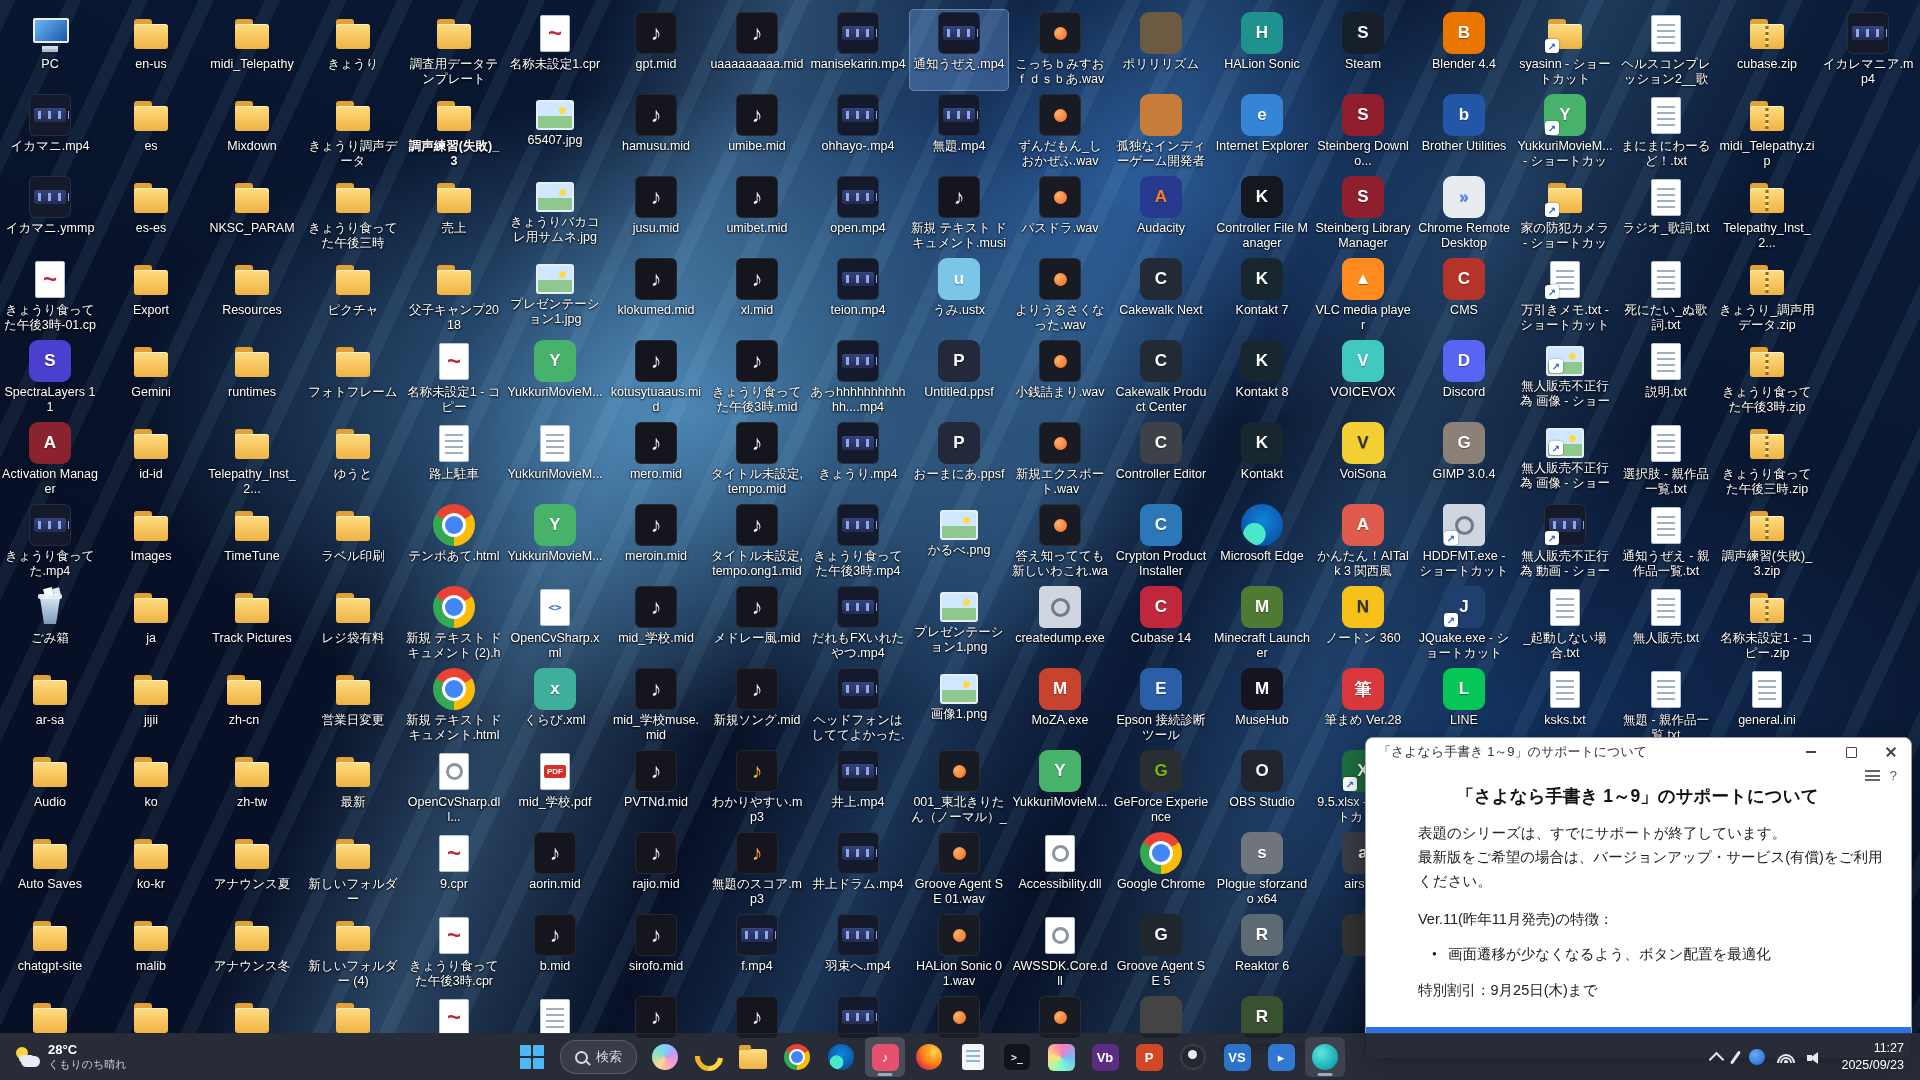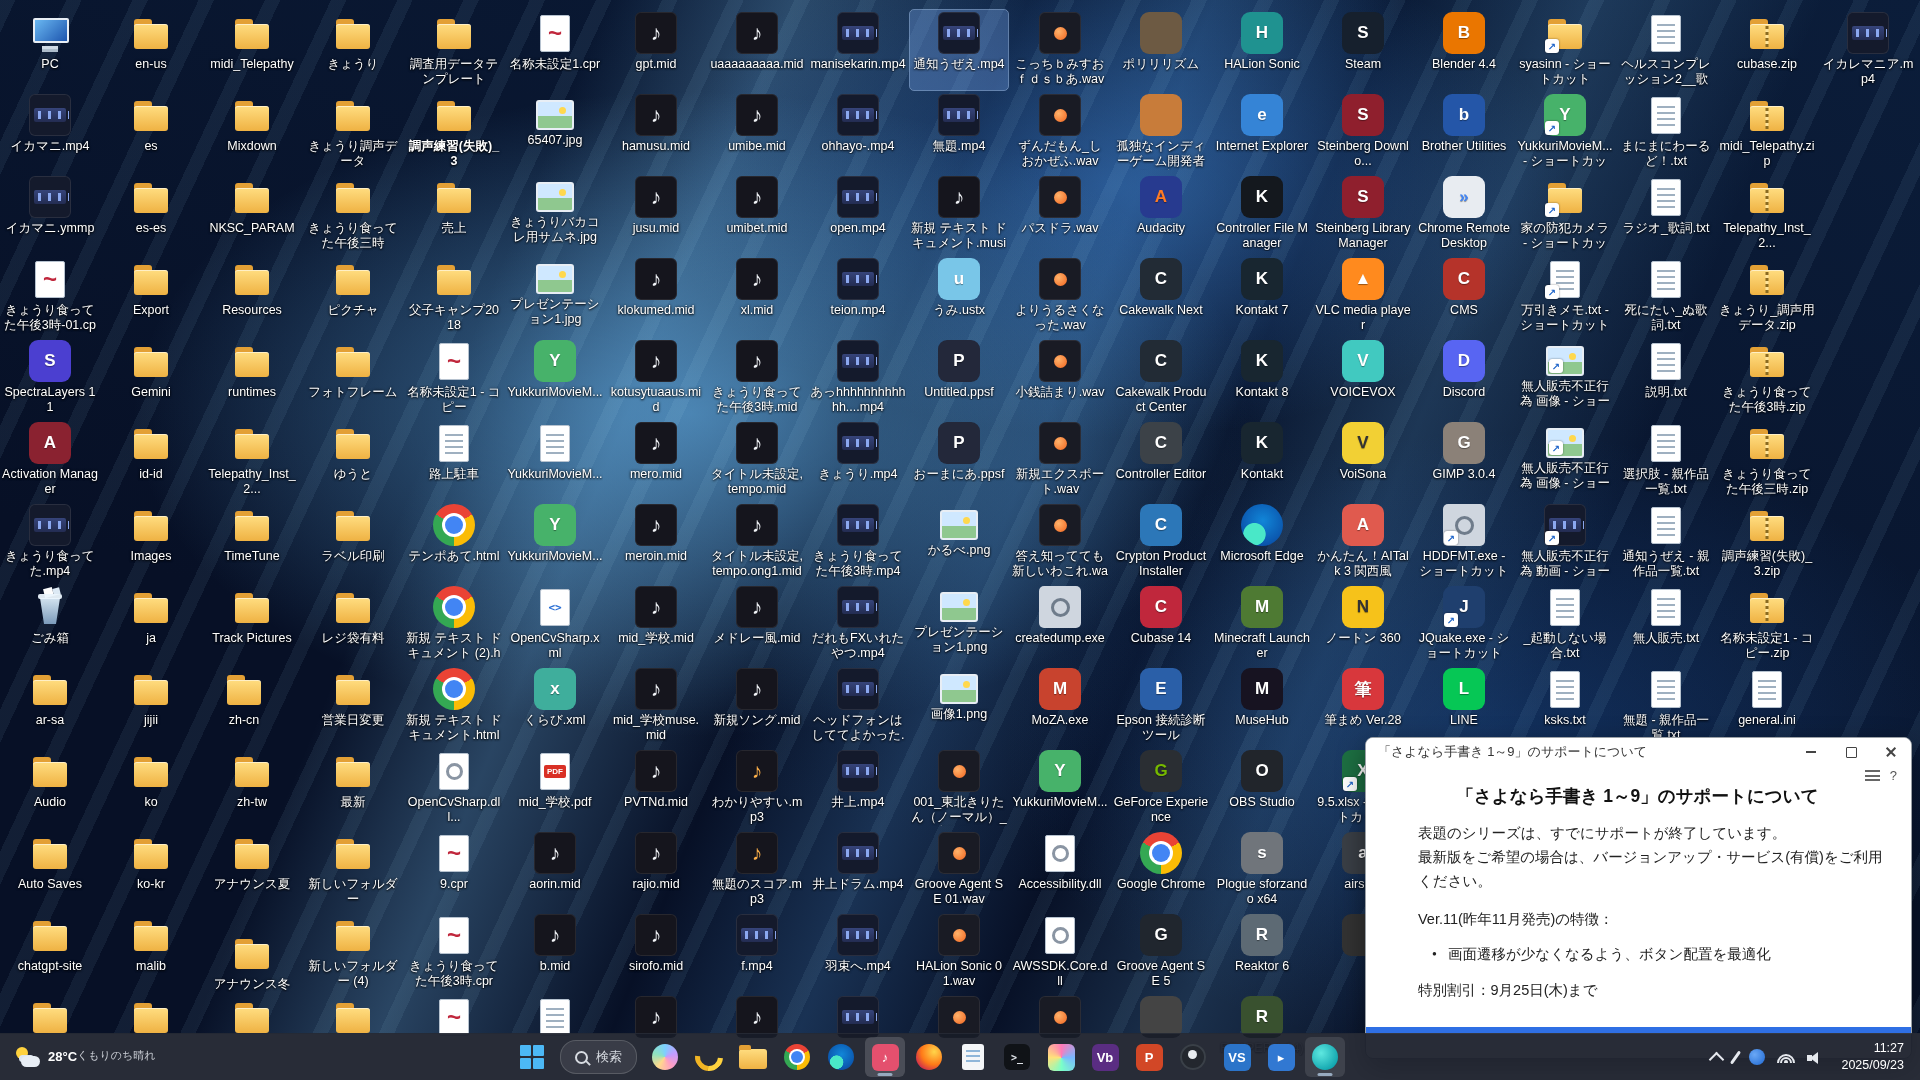--- a/index.html
+++ b/index.html
@@ -97,21 +97,21 @@
   .dblue{position:absolute;left:0;right:0;top:289px;height:6px;background:#2f6fe4;}
   
   #taskbar{position:fixed;left:0;right:0;bottom:0;height:46px;z-index:50;
     background:rgba(24,28,40,.93);border-top:1px solid rgba(255,255,255,.06);
     display:flex;align-items:center;color:#fff;}
   .weather{position:absolute;left:4px;top:3px;bottom:3px;display:flex;align-items:center;gap:8px;
     padding:0 10px;border-radius:5px;}
   .wicon{position:relative;width:26px;height:22px;display:inline-block;}
   .wicon .sun{position:absolute;left:2px;top:1px;width:12px;height:12px;border-radius:50%;background:#ffd23e;}
   .wicon .cloud{position:absolute;right:0;bottom:1px;width:19px;height:11px;border-radius:7px;background:#e8eef5;box-shadow:-4px -3px 0 -2px #dfe7f0;}
-  .wtxt{display:flex;flex-direction:row;line-height:1.25;}
+  .wtxt{display:flex;flex-direction:column;line-height:1.25;}
   .wtxt b{font-size:13px;font-weight:bold;}
   .wtxt em{font-style:normal;font-size:11px;color:#c9cdd4;}
   .tb-center{position:absolute;left:512px;top:3px;bottom:3px;display:flex;align-items:center;gap:4px;}
   .tbtn{width:40px;height:40px;border-radius:6px;display:flex;align-items:center;justify-content:center;position:relative;flex:none;}
   .tbtn.open{background:rgba(255,255,255,.10);}
   .tbtn.focused{background:rgba(255,255,255,.16);}
   .tbtn.open::after{content:"";position:absolute;bottom:1px;left:50%;transform:translateX(-50%);width:15px;height:3px;border-radius:2px;background:#97aabf;}
   .k-start{display:grid;grid-template-columns:11px 11px;grid-template-rows:11px 11px;gap:2px;}
   .k-start span{background:#4cb8f5;border-radius:1px;}
   .searchbox{height:32px;border-radius:16px;background:rgba(255,255,255,.08);border:1px solid rgba(255,255,255,.16);
@@ -304,21 +304,21 @@
         <div class="lbl">zh-cn</div>
       </div>
       <div class="cell" style="left: 203px; top: 748px;">
         <div class="ic ic-folder"></div>
         <div class="lbl">zh-tw</div>
       </div>
       <div class="cell" style="left: 203px; top: 830px;">
         <div class="ic ic-folder"></div>
         <div class="lbl">アナウンス夏</div>
       </div>
-      <div class="cell" style="left: 203px; top: 912px; justify-content: flex-end;">
+      <div class="cell" style="left: 203px; top: 912px;">
         <div class="ic ic-folder"></div>
         <div class="lbl">アナウンス冬</div>
       </div>
       <div class="cell" style="left: 203px; top: 994px;">
         <div class="ic ic-folder"></div>
         <div class="lbl"></div>
       </div>
       <div class="cell" style="left: 304px; top: 10px;">
         <div class="ic ic-folder"></div>
         <div class="lbl">きょうり</div>

